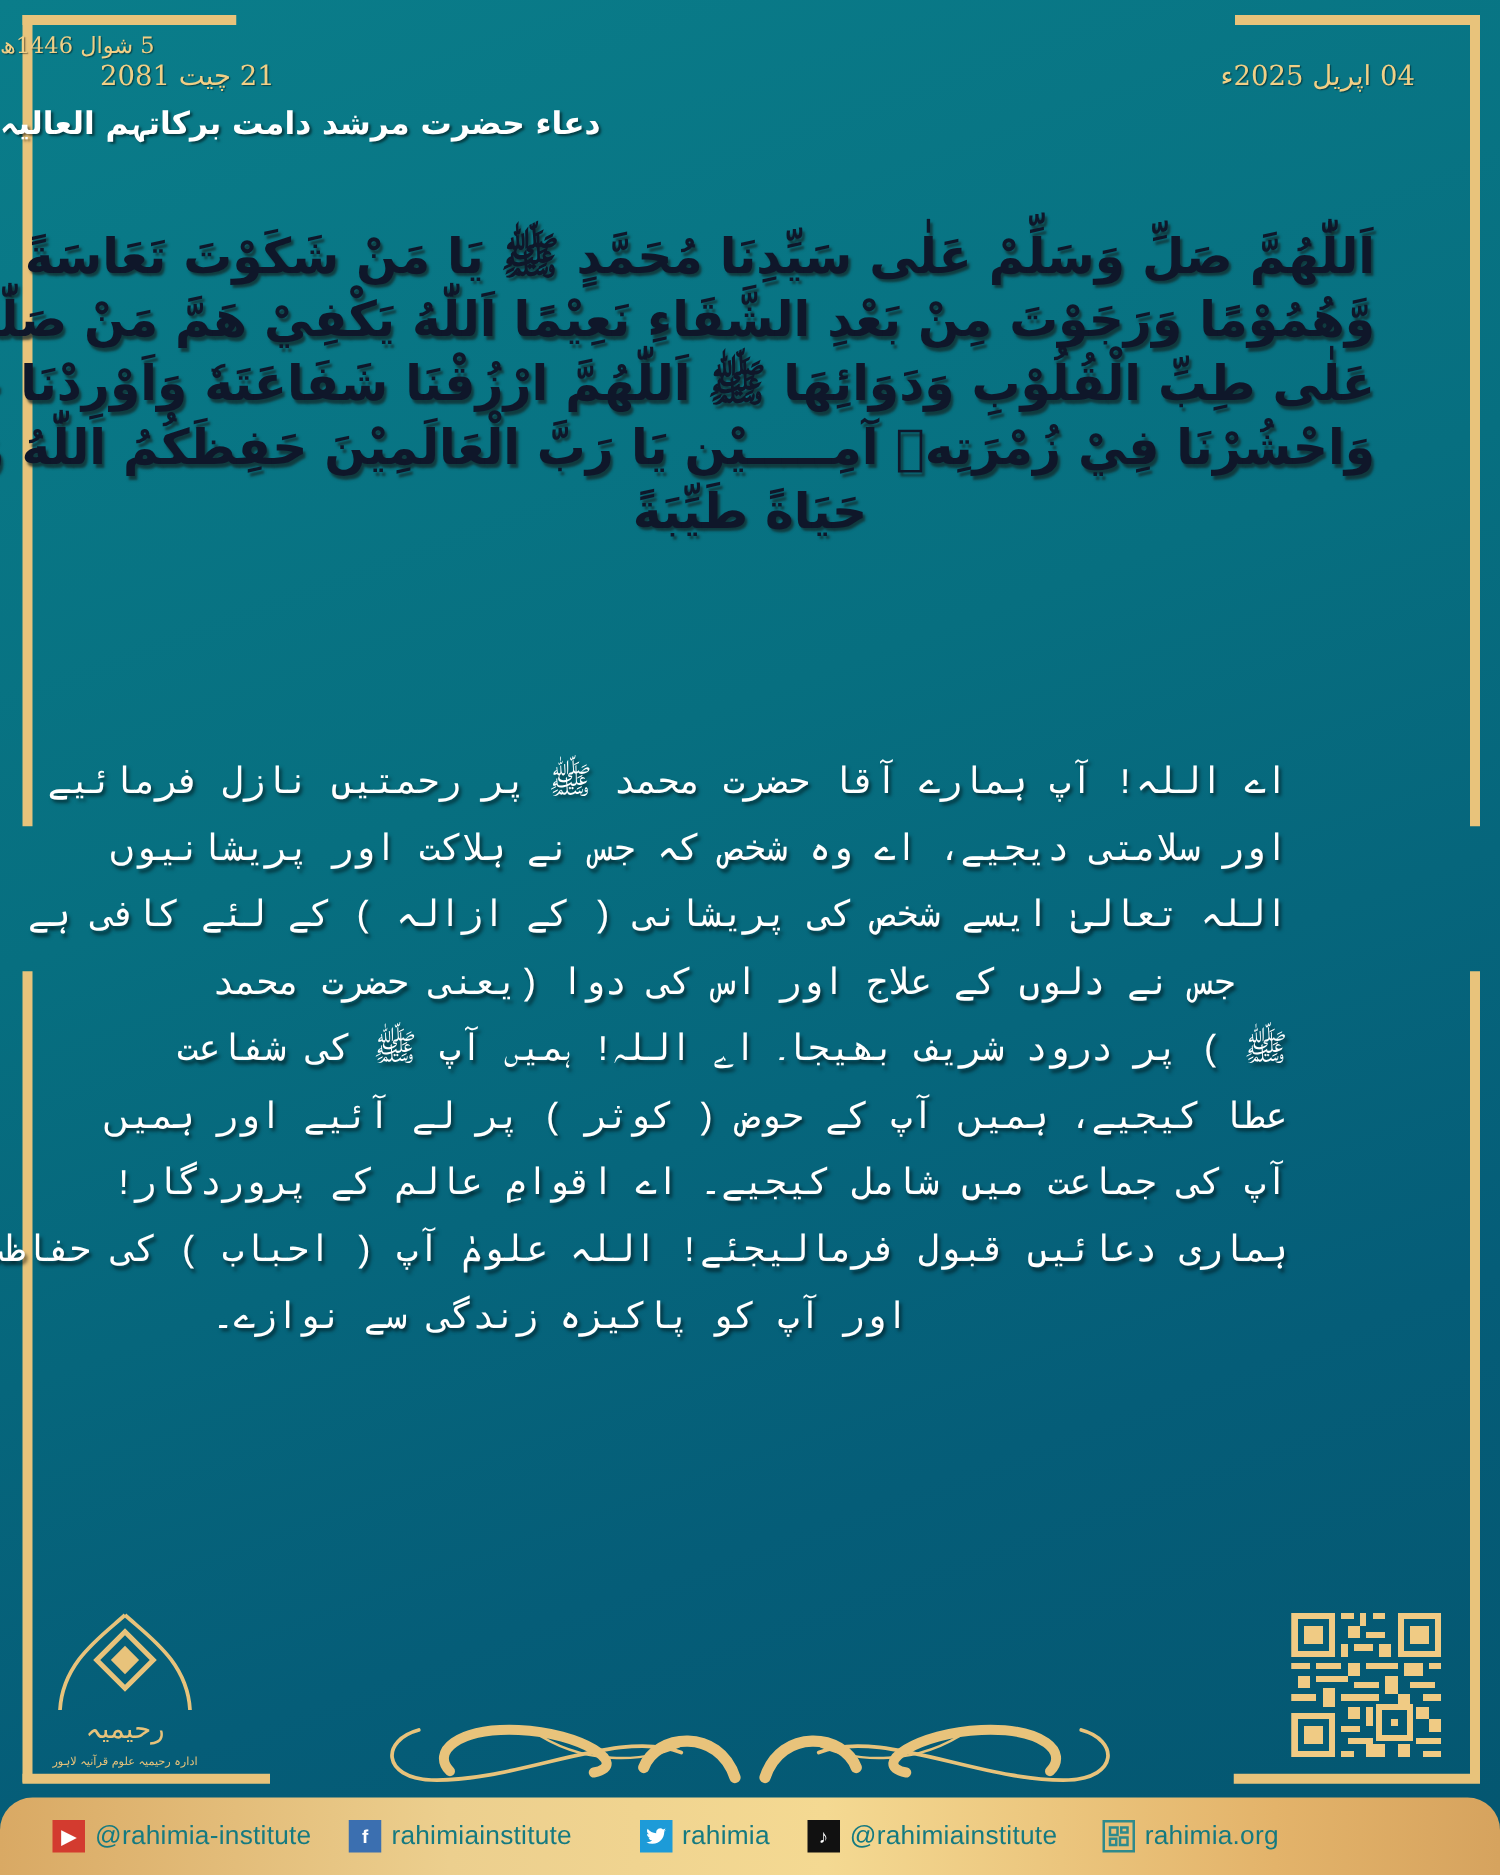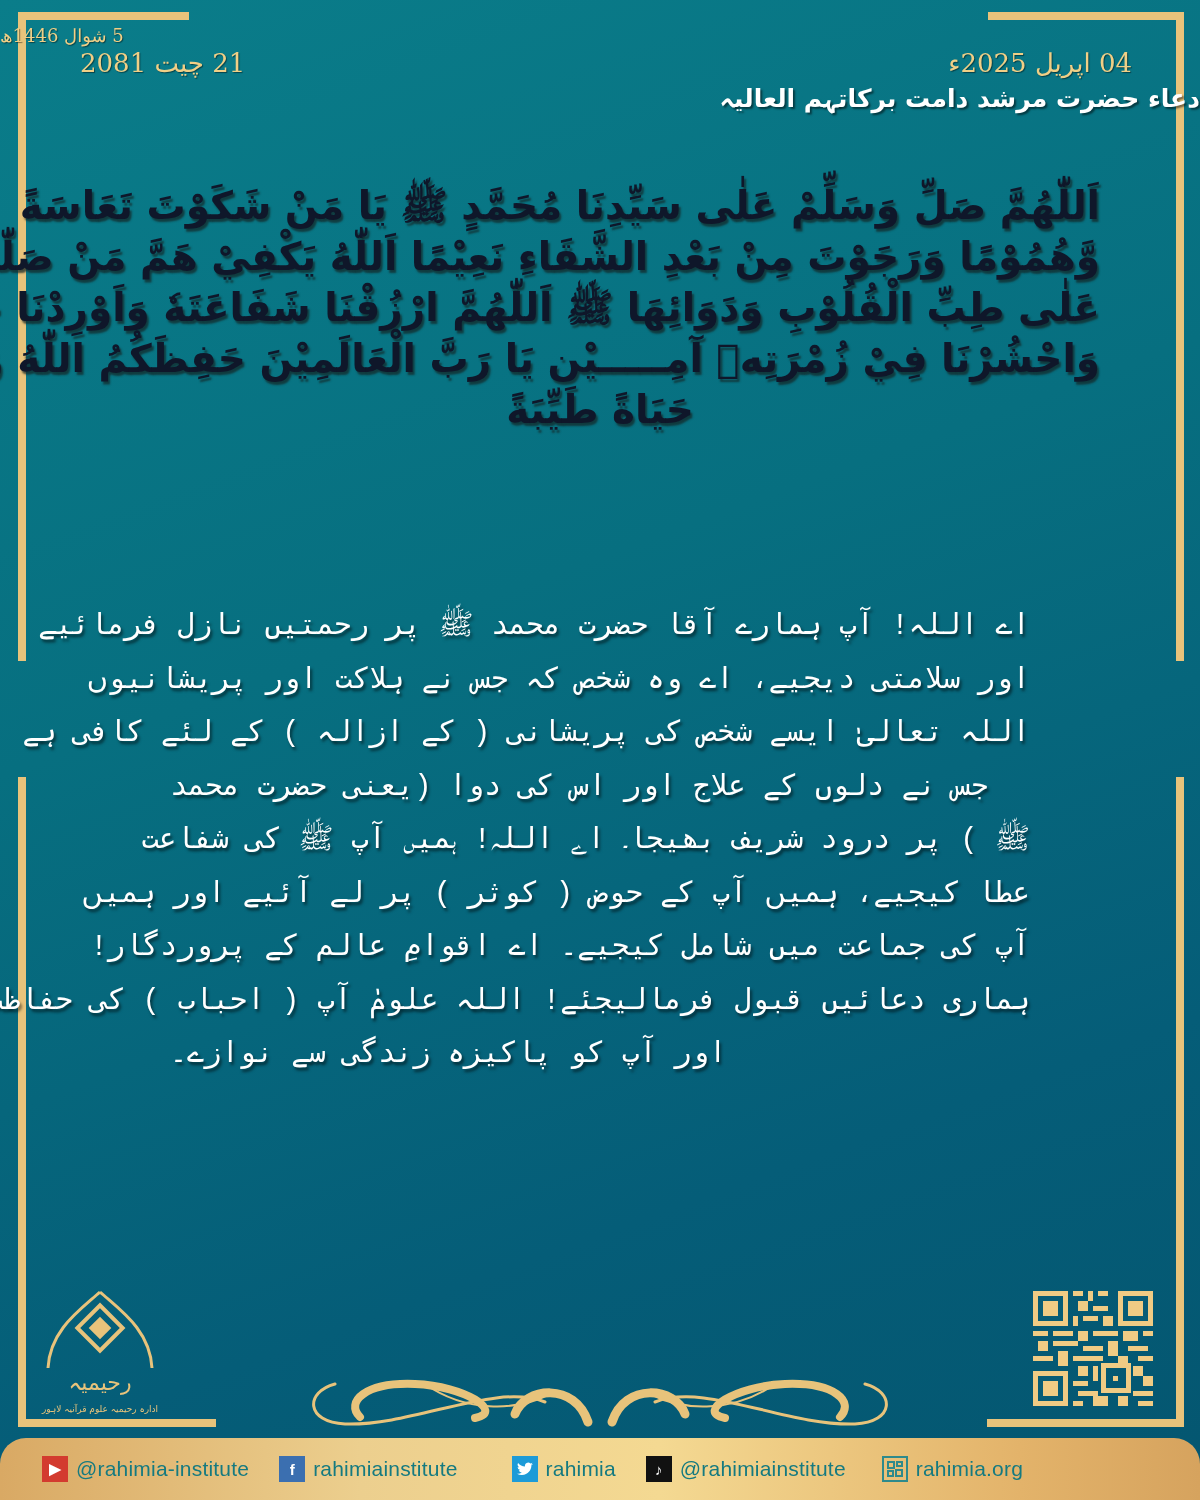--- a/index.html
+++ b/index.html
@@ -4,27 +4,27 @@
   <style>
     * { box-sizing: border-box; margin: 0; padding: 0; }
     html, body { width: 1200px; height: 1500px; overflow: hidden; }
     body {
       position: relative;
       background: linear-gradient(160deg, #0a7d8a 0%, #076f80 40%, #055d78 75%, #045670 100%);
       font-family: "DejaVu Sans", sans-serif;
     }
     .bar { position: absolute; background: #e8c37b; }
 
-    .date { position: absolute; color: #f0cf86; font-family: "DejaVu Serif", serif; font-size: 26px; direction: rtl; text-shadow: 1px 1px 1px rgba(0,0,0,0.45); }
+    .date { position: absolute; color: #f0cf86; font-family: "DejaVu Serif", serif; font-size: 22px; direction: rtl; text-shadow: 1px 1px 1px rgba(0,0,0,0.45); }
     .date-gregorian { top: 48px; right: 68px; }
     .date-bikrami { top: 48px; left: 80px; }
     .date-hijri { top: 25px; left: 0; right: 0; text-align: left; font-size: 18px; }
 
     .title {
-      position: absolute; top: 84px; left: 0; right: 0; text-align: right;
+      position: absolute; top: 84px; left: 0; right: 0; text-align: left;
       color: #ffffff; font-size: 25px; direction: rtl; font-weight: bold;
       text-shadow: 2px 2px 2px rgba(0,0,0,0.5);
     }
 
     .arabic {
       position: absolute; top: 180px; left: 100px; right: 100px;
       direction: rtl; text-align: center;
       color: #0f172a; font-size: 39px; line-height: 51px; font-weight: bold;
       font-family: "DejaVu Sans", sans-serif;
       text-shadow: 2px 3px 2px rgba(20,40,40,0.75);

